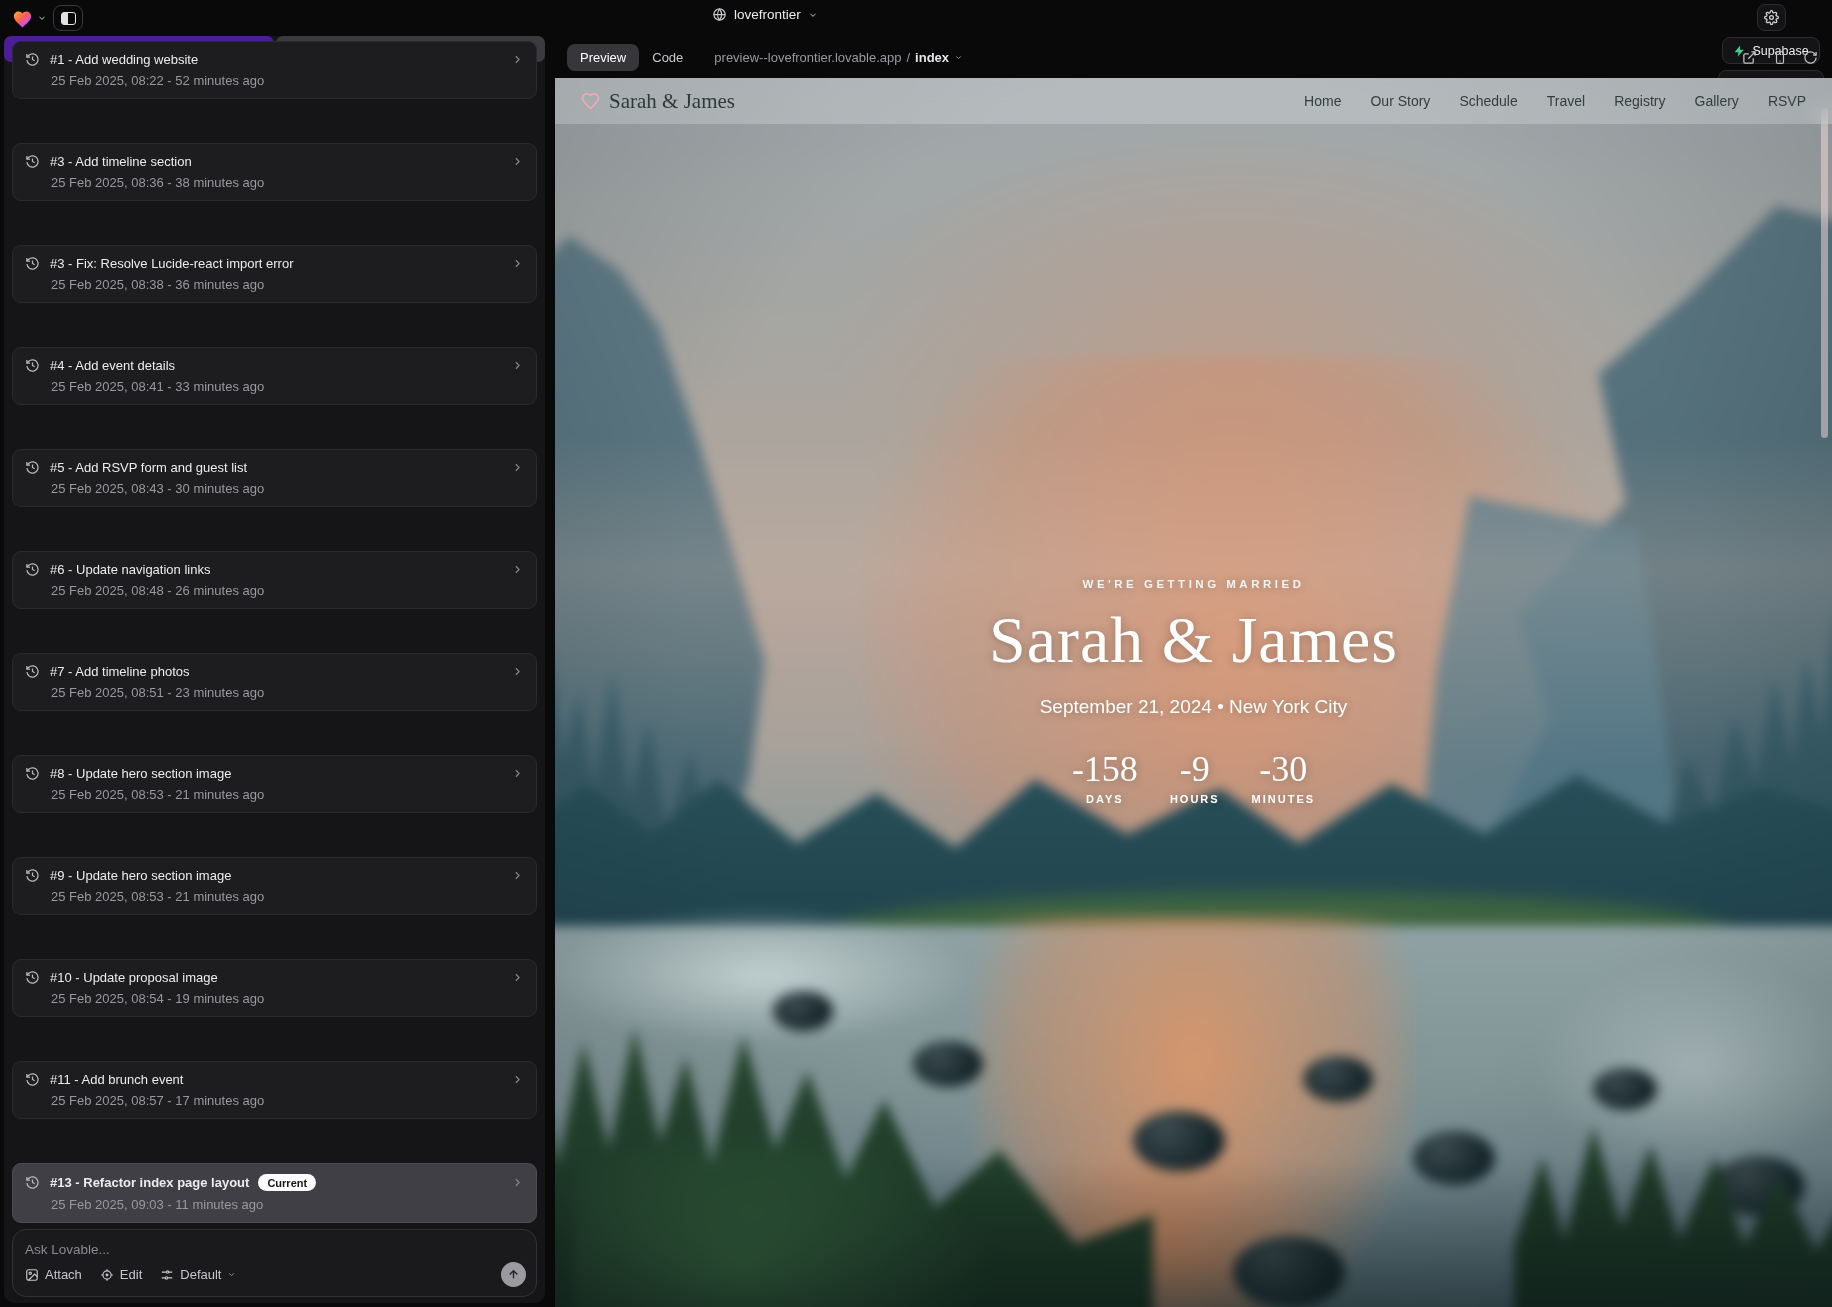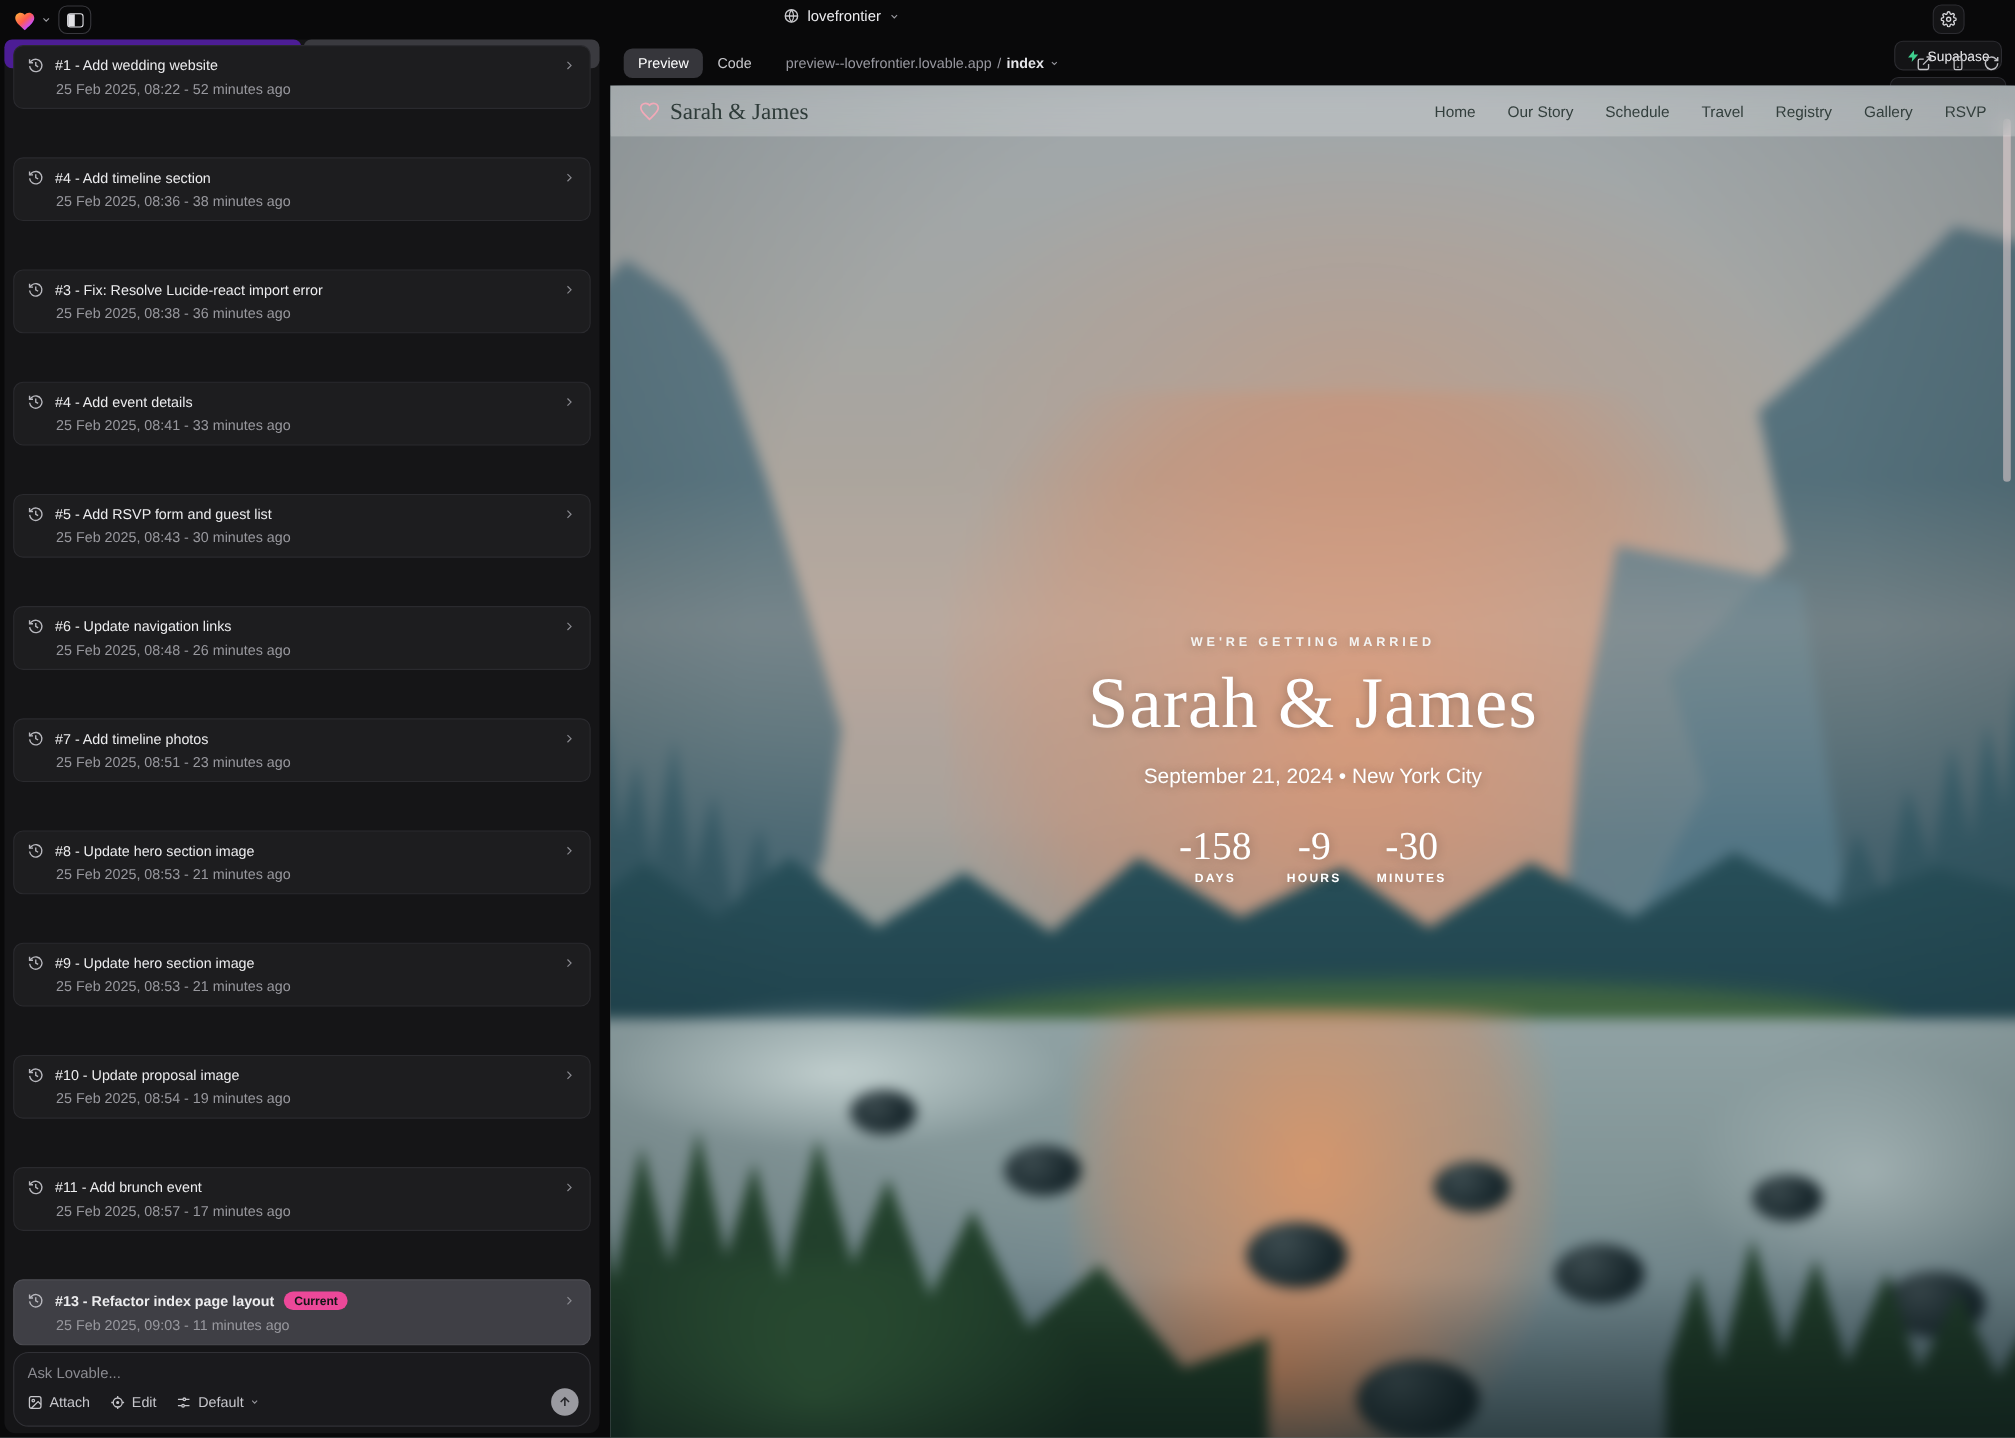--- a/index.html
+++ b/index.html
@@ -52,21 +52,21 @@
   .hitem {
     background:#1d1d1f; border:1px solid #2a2a2e; border-radius:9px;
     padding:10px 12px; cursor:pointer;margin-top:36px;
   }
   .hitem.current { background:#3f3f45; border-color:#4c4c52; }
   .hrow { display:flex; align-items:center; }
   .hicon { color:#b8b8be; margin-right:10px; flex:none; }
   .htitle { font-size:13px; color:#ececee; }
   .hitem.current .htitle { font-weight:bold;text-align:right; }
   .hbadge {
-    margin-left:9px; background:#ec4899; color:#151517; font-size:11px; font-weight:bold;
+    margin-left:9px; background:#ffffff; color:#151517; font-size:11px; font-weight:bold;
     border-radius:999px; padding:2.5px 9px;
   }
   .hspacer { flex:1; }
   .hchev { color:#8a8a90; flex:none; }
   .htime { font-size:13px; color:#98989e; margin-left:26px; margin-top:6px; }
 
   .composer {
     position:absolute; left:8px; right:8px; bottom:6px; height:68px;
     background:#1a1a1d; border:1px solid #313136; border-radius:14px;
     padding:10px 12px;
@@ -296,21 +296,21 @@
 
   <div class="hitem">
     <div class="hrow">
       <span class="hicon">
         <svg width="15" height="15" viewBox="0 0 24 24" fill="none" stroke="currentColor" stroke-width="2">
               <path d="M3 3v5h5"></path>
               <path d="M3.05 13A9 9 0 1 0 6 5.3L3 8"></path>
               <path d="M12 7v5l3.5 2"></path>
             </svg>
       </span>
-      <span class="htitle">#4 - Add timeline section</span>
+      <span class="htitle">#3 - Add timeline section</span>
 
       <span class="hspacer"></span>
       <span class="hchev">
         <svg width="13" height="13" viewBox="0 0 24 24" fill="none" stroke="currentColor" stroke-width="2">
               <path d="m9 18 6-6-6-6"></path>
             </svg>
       </span>
     </div>
     <div class="htime">25 Feb 2025, 08:36 - 38 minutes ago</div>
   </div>

